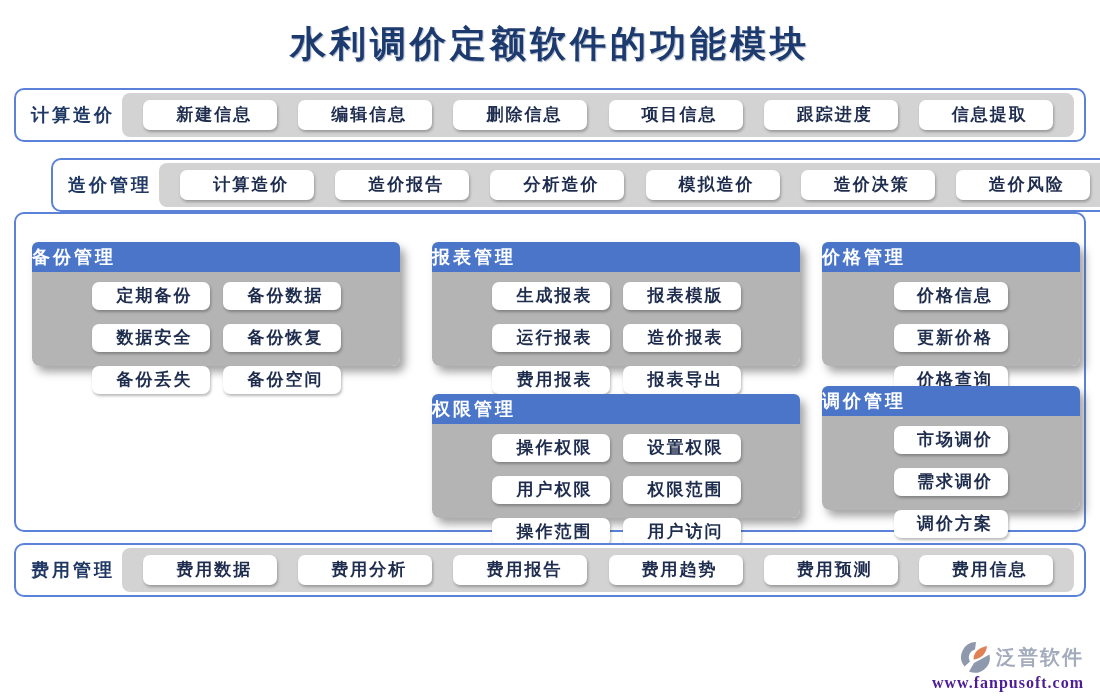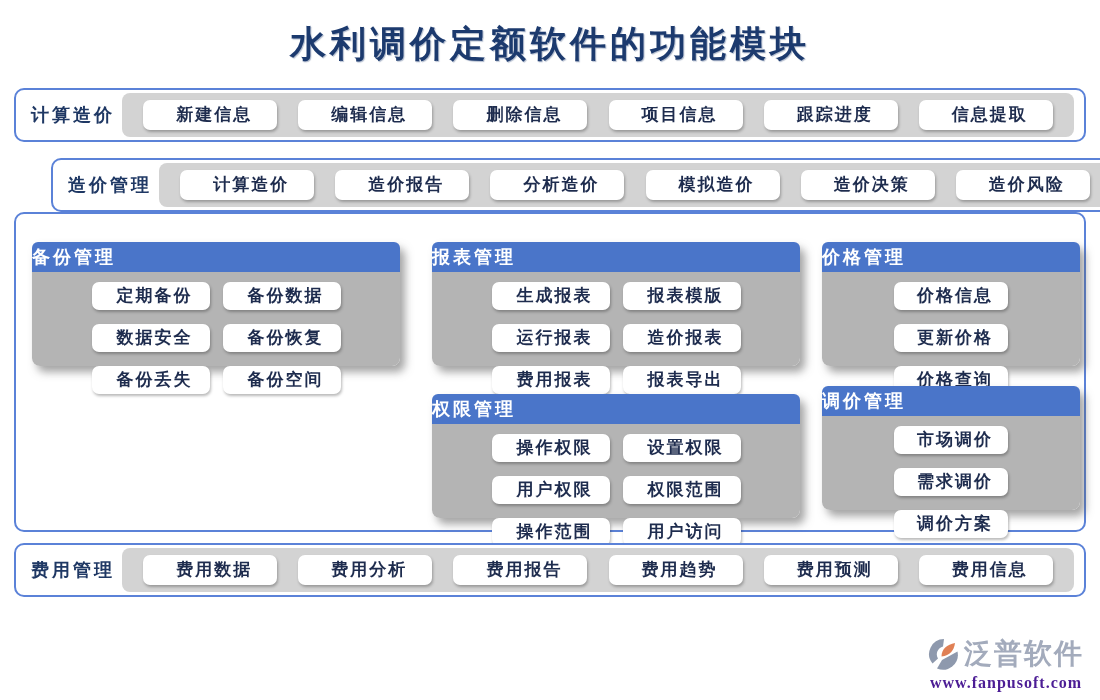--- a/index.html
+++ b/index.html
@@ -58,21 +58,21 @@
     background:#b4b4b4;border-radius:0 0 8px 8px;height:84px;
     display:flex;flex-wrap:wrap;justify-content:center;align-content:flex-start;
     padding-top:10px;row-gap:14px;column-gap:13px;
   }
   .cols2 .panel-body{column-gap:42px;}
   .panel .btn{width:110px;height:28px;line-height:28px;}
   .cols2 .btn{width:106px;}
   
   .brand{position:absolute;right:16px;bottom:8px;text-align:center;}
   .brand-row{display:flex;align-items:center;justify-content:flex-end;gap:4px;}
-  .brand-name{font-size:28px;font-weight:bold;color:#a3abbc;letter-spacing:2px;
+  .brand-name{font-size:20px;font-weight:bold;color:#a3abbc;letter-spacing:2px;
     font-family:"Liberation Sans","DejaVu Sans",sans-serif;}
   .brand-url{font-size:16px;color:#4c1d95;letter-spacing:1px;margin-top:1px;
     font-family:"Liberation Serif","DejaVu Serif",serif;font-weight:bold;}
 </style>
 </head>
 <body>
 
 <div class="title">水利调价定额软件的功能模块</div>
 
 <div class="strip" id="strip-0">

